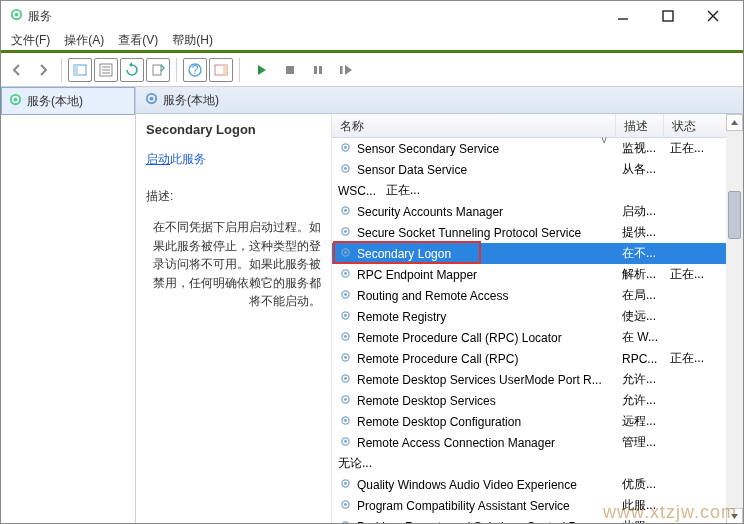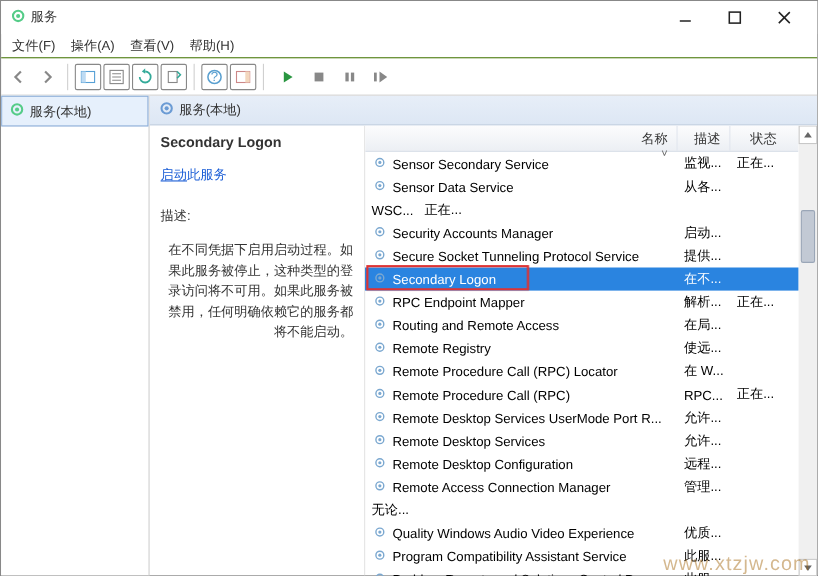--- a/index.html
+++ b/index.html
@@ -1,22 +1,22 @@
 <!DOCTYPE html>
 <html><head>
 <meta charset="utf-8">
 <style>
 * { margin: 0; padding: 0; box-sizing: border-box; font-family: "Microsoft YaHei", "Segoe UI", Arial, sans-serif; font-size: 12px; }
 body { background: #fff; width: 744px; height: 524px; overflow: hidden; border: 1px solid #888; }
 .titlebar { height: 30px; display: flex; align-items: center; padding: 0 8px; background: #fff; }
-.titlebar .title { flex: 1; display: flex; align-items: flex-start; gap: 4px; font-size: 13px; color: #333; }
+.titlebar .title { flex: 1; display: flex; align-items: center; gap: 4px; font-size: 13px; color: #333; }
 .titlebar .winbtns { display: flex; gap: 0; }
 .titlebar .winbtn { width: 45px; height: 28px; display: flex; align-items: center; justify-content: center; color: #333; }
 .titlebar .winbtn svg { stroke: #222; }
-.menubar { height: 22px; border-bottom: 1px solid #4d7c0f; display: flex; align-items: center; padding: 0 4px; gap: 2px; }
+.menubar { height: 22px; border-bottom: 3px solid #4d7c0f; display: flex; align-items: center; padding: 0 4px; gap: 2px; }
 .menubar .menu-item { padding: 2px 6px; font-size: 12px; color: #333; }
 .toolbar { height: 34px; border-bottom: 1px solid #d0d0d0; display: flex; align-items: center; padding: 0 4px; gap: 2px; }
 .tbtn { width: 24px; height: 24px; border: 1px solid transparent; display: flex; align-items: center; justify-content: center; border-radius: 2px; }
 .tbtn.boxed { border: 1px solid #888; }
 .tbtn svg { display: block; }
 .tsep { width: 1px; height: 24px; background: #d0d0d0; margin: 0 4px; }
 .media-controls { display:flex; gap:4px; margin-left:4px; }
 .layout { display: flex; height: calc(524px - 30px - 22px - 34px); }
 .left-pane { width: 135px; border-right: 1px solid #d0d0d0; background: #fff; }
 .left-tab { display:flex; align-items:center; gap:4px; padding:4px 6px; color:#333; }
@@ -26,21 +26,21 @@
 .center-body { display:flex; flex:1; overflow:hidden; }
 .info-panel { width:196px; padding:8px 10px; color:#333; border-right:1px solid #e4e4e4; }
 .info-title { font-weight:bold; font-size:13px; margin-bottom:14px; }
 .info-link { color:#1a5dd6; margin-bottom:20px; }
 .info-link a { color:#1a5dd6; text-decoration:underline; cursor:pointer; }
 .info-desc-label { margin-bottom:13px; }
 .info-desc { line-height:1.55;text-align:right; }
 .list-panel { flex:1; display:flex; overflow:hidden; }
 .list-main { flex:1; display:flex; flex-direction:column; overflow:hidden; }
 .list-header { display:flex; height:24px; background:linear-gradient(#fcfcfd,#eceff4); border-bottom:1px solid #d4dbe5; color:#333; }
-.list-header .col { padding:4px 8px; border-right:1px solid #e1e6ee; display:flex; align-items:flex-end;flex-direction:column; }
+.list-header .col { padding:4px 8px; border-right:1px solid #e1e6ee; display:flex; align-items:flex-start;flex-direction:column; }
 .list-header .sort-chev { margin-left:auto; color:#666; font-size:10px; }
 .rows { overflow-y:auto; overflow-x:hidden; flex:1; }
 .row { display:flex; height:21px; align-items:center; }
 .row .cell { padding:0 6px; overflow:hidden; white-space:nowrap; text-overflow:ellipsis; display:flex; align-items:center; gap:4px; }
 .row.selected { background:#2a84e0; color:#fff; }
 .row .gear-icon svg { transform:scale(.85); }
 .row-highlight-box { position:absolute; border:2px solid #d33; pointer-events:none; }
 .sidebar-scroll { width:17px; background:#f0f0f0; display:flex; flex-direction:column; }
 .sidebar-scroll .arrow { height:17px; display:flex; align-items:center; justify-content:center; background:#fff; border:1px solid #c8c8c8; }
 .sidebar-scroll .thumb { flex:0 0 48px; margin:60px 2px 0; background:#c2c9d4; border:1px solid #9aa6b7; border-radius:2px; }

